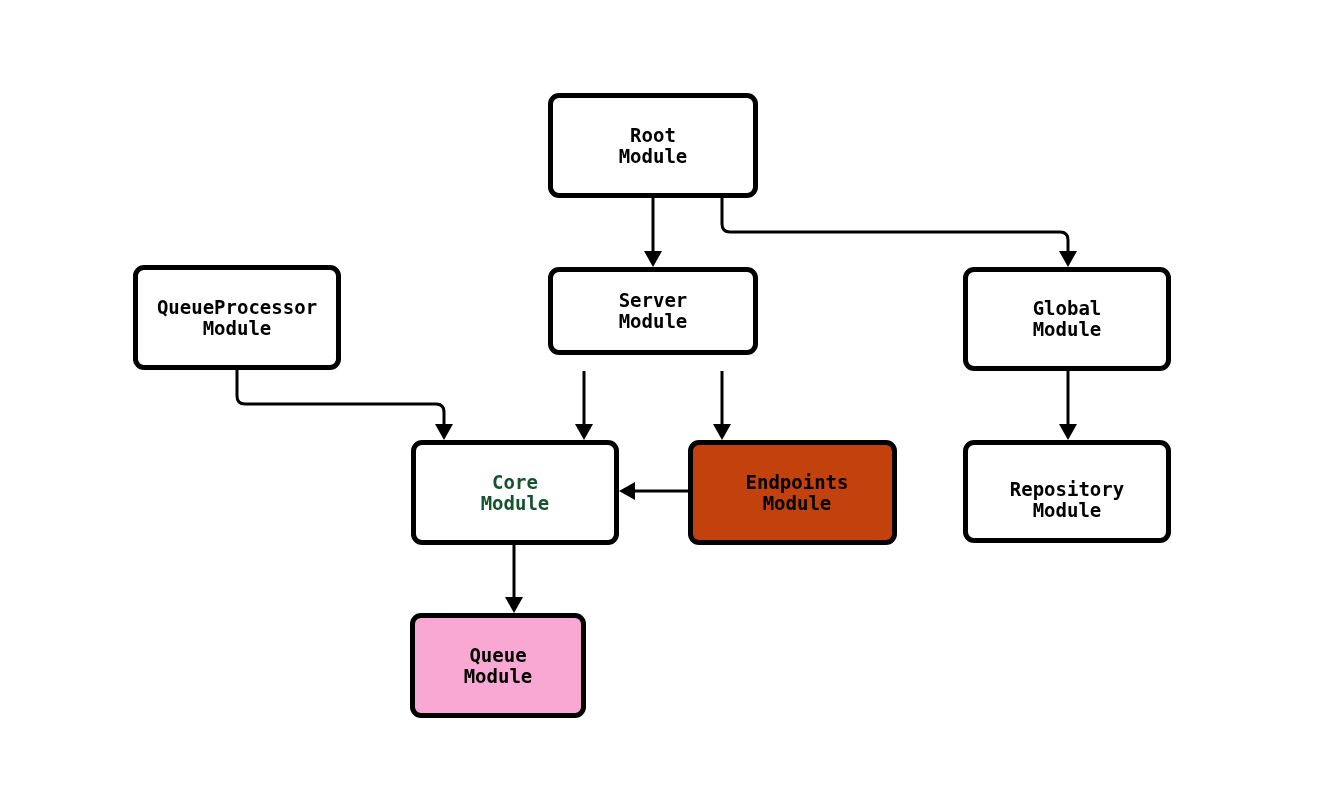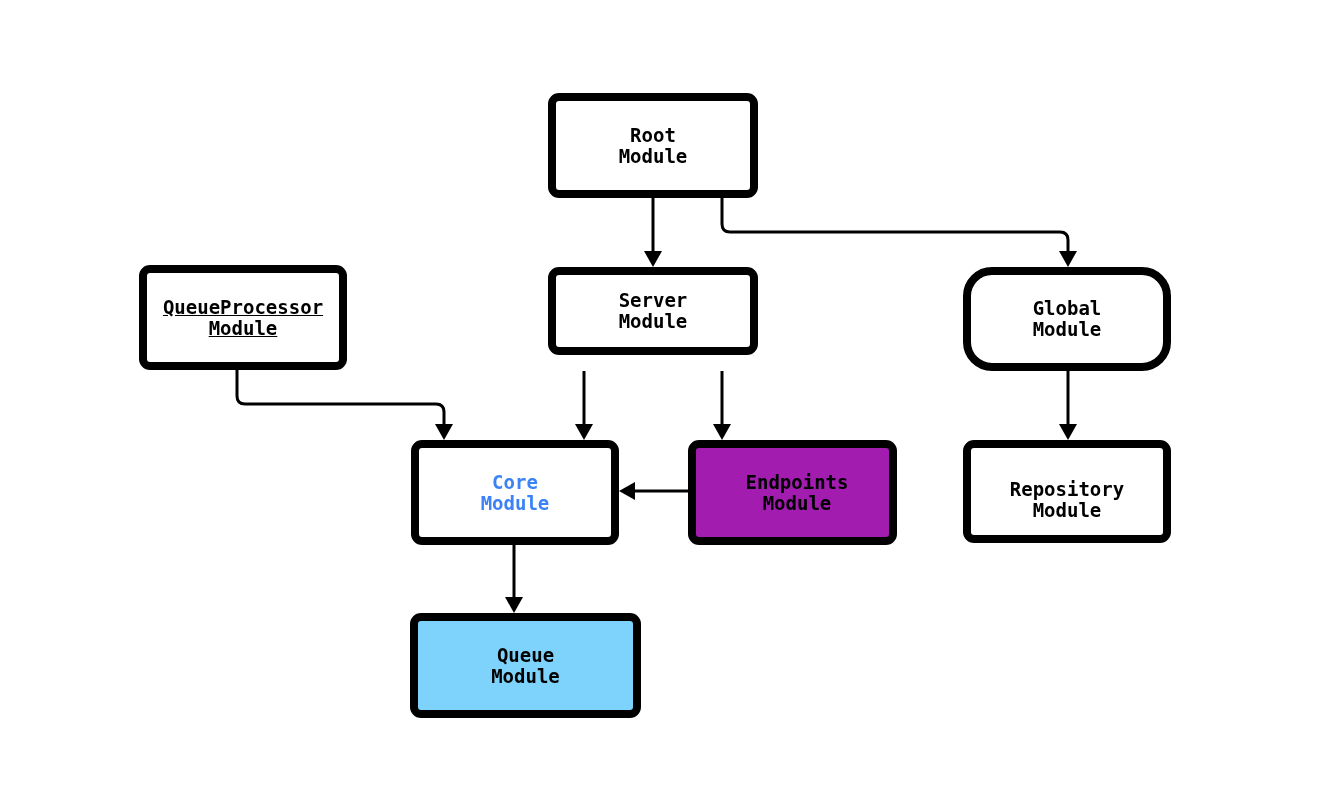--- a/index.html
+++ b/index.html
@@ -17,21 +17,21 @@
   #edge-layer {
     position: absolute;
     left: 0;
     top: 0;
     width: 1337px;
     height: 809px;
   }
   .node {
     position: absolute;
     box-sizing: border-box;
-    border: 8px solid #f9a8d4;
+    border: 5px solid #f9a8d4;
     border-radius: 11px;
     background: #ffffff;
     display: flex;
     align-items: center;
     justify-content: center;
     text-align: center;
   }
   .node-label {
     white-space: pre-line;
     font-size: 19px;
@@ -76,42 +76,42 @@
       <g>
         <path d="M 514 545 L 514 597" fill="none" stroke="#000000" stroke-width="3"></path>
         <polygon points="514,613 505,597 523,597" fill="#000000"></polygon>
       </g>
     </svg>
   <div id="node-layer">
       <div class="node" style="left: 548px; top: 93px; width: 210px; height: 105px; border-color: rgb(0, 0, 0); background: rgb(255, 255, 255);">
         <span class="node-label" style="color: rgb(0, 0, 0);">Root
 Module</span>
       </div>
-      <div class="node" style="left: 139px; top: 265px; width: 208px; height: 105px; border-color: rgb(0, 0, 0); background: rgb(255, 255, 255); text-decoration: underline;">
+      <div class="node" style="left: 133px; top: 265px; width: 208px; height: 105px; border-color: rgb(0, 0, 0); background: rgb(255, 255, 255);">
         <span class="node-label" style="color: rgb(0, 0, 0);">QueueProcessor
 Module</span>
       </div>
       <div class="node" style="left: 548px; top: 267px; width: 210px; height: 88px; border-color: rgb(0, 0, 0); background: rgb(255, 255, 255);">
         <span class="node-label" style="color: rgb(0, 0, 0);">Server
 Module</span>
       </div>
-      <div class="node" style="left: 963px; top: 267px; width: 208px; height: 104px; border-color: rgb(0, 0, 0); background: rgb(255, 255, 255); border-radius: 29px;">
+      <div class="node" style="left: 963px; top: 267px; width: 208px; height: 104px; border-color: rgb(0, 0, 0); background: rgb(255, 255, 255);">
         <span class="node-label" style="color: rgb(0, 0, 0);">Global
 Module</span>
       </div>
       <div class="node" style="left: 411px; top: 440px; width: 208px; height: 105px; border-color: rgb(0, 0, 0); background: rgb(255, 255, 255);">
-        <span class="node-label" style="color: #3b82f6;">Core
+        <span class="node-label" style="color: #14532d;">Core
 Module</span>
       </div>
-      <div class="node" style="left: 688px; top: 440px; width: 209px; height: 105px; border-color: rgb(0, 0, 0); background: #a21caf; padding-left: 9px;">
+      <div class="node" style="left: 688px; top: 440px; width: 209px; height: 105px; border-color: rgb(0, 0, 0); background: #c2410c; padding-left: 9px;">
         <span class="node-label" style="color: rgb(0, 0, 0);">Endpoints
 Module</span>
       </div>
       <div class="node" style="left: 963px; top: 440px; width: 208px; height: 103px; border-color: rgb(0, 0, 0); background: rgb(255, 255, 255);">
         <span class="node-label" style="color: rgb(0, 0, 0); margin-top: 16px;">Repository
 Module</span>
       </div>
-      <div class="node" style="left: 410px; top: 613px; width: 231px; height: 105px; border-color: rgb(0, 0, 0); background: #7dd3fc; align-items: center;">
+      <div class="node" style="left: 410px; top: 613px; width: 176px; height: 105px; border-color: rgb(0, 0, 0); background: #f9a8d4; align-items: center;">
         <span class="node-label" style="color: rgb(0, 0, 0);">Queue
 Module</span>
       </div>
     </div>
 </div>
 
 </body></html>

